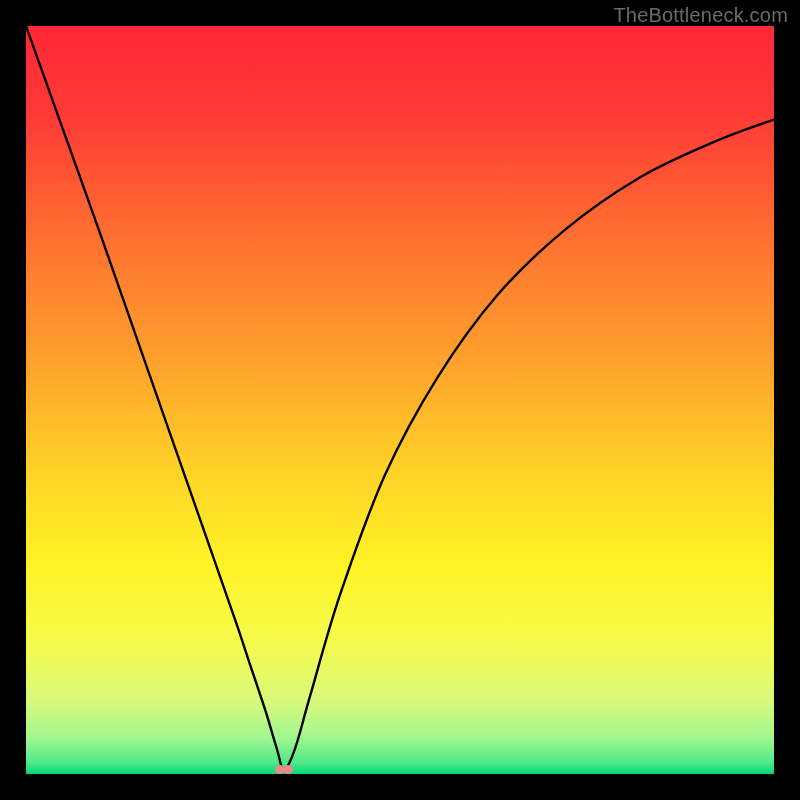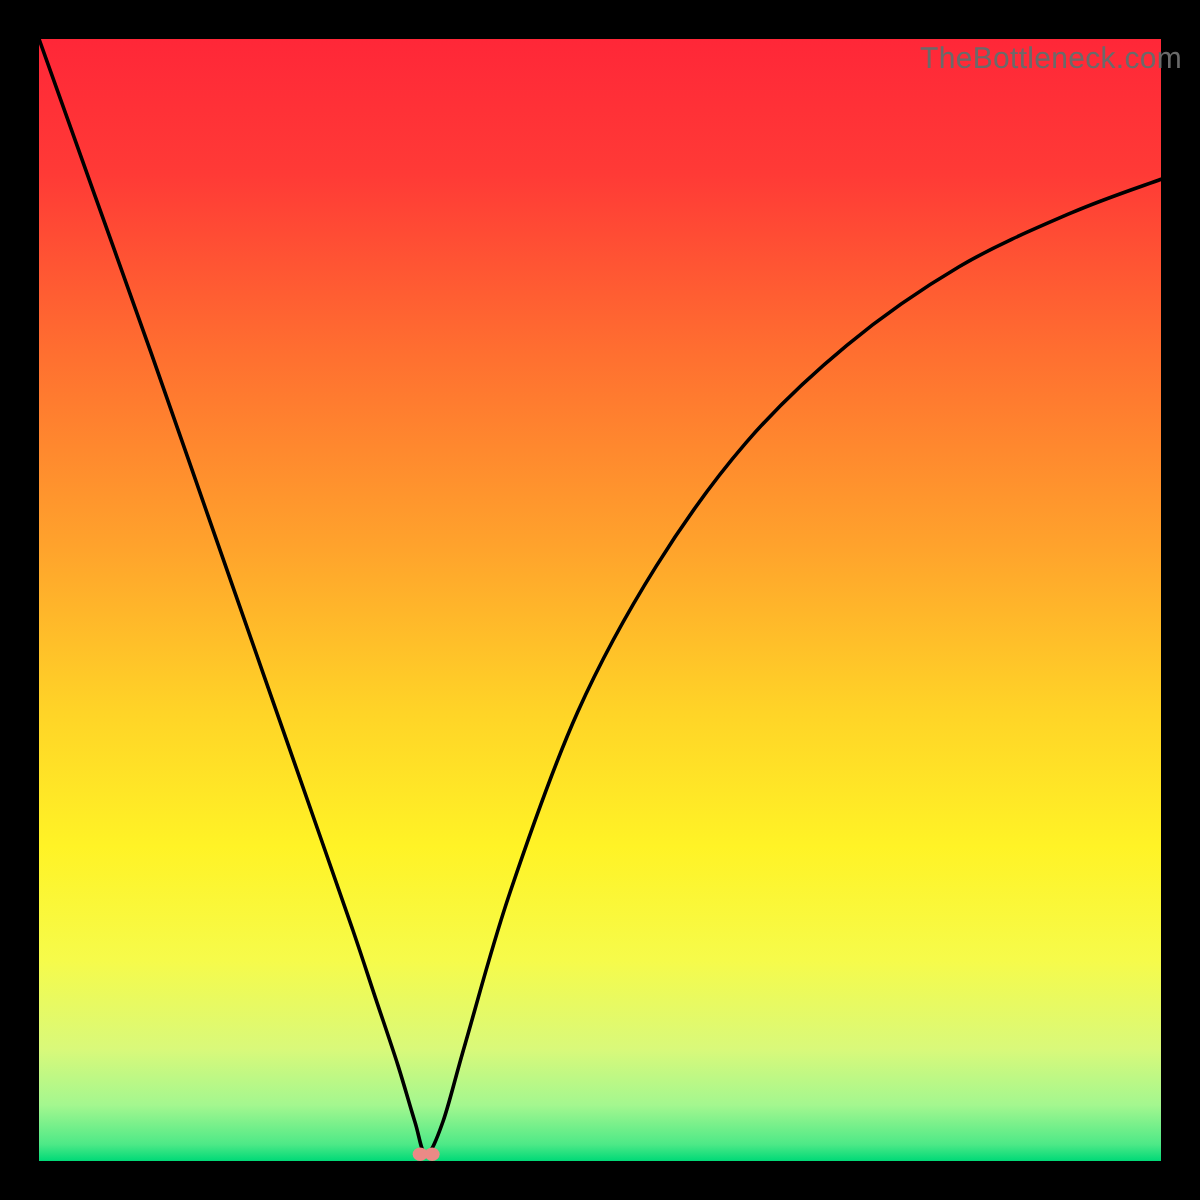--- a/index.html
+++ b/index.html
@@ -21,21 +21,20 @@
   }
   .watermark {
     position: absolute;
     top: 4px;
     right: 12px;
     color: #6a6a6a;
     font-size: 20px;
     letter-spacing: 0.2px;
     z-index: 20;
     font-weight: 500;
-    margin-top: 24px;
   }
   svg {
     display: block;
   }
 </style>
 </head>
 <body>
 
 <div class="watermark">TheBottleneck.com</div>
 

